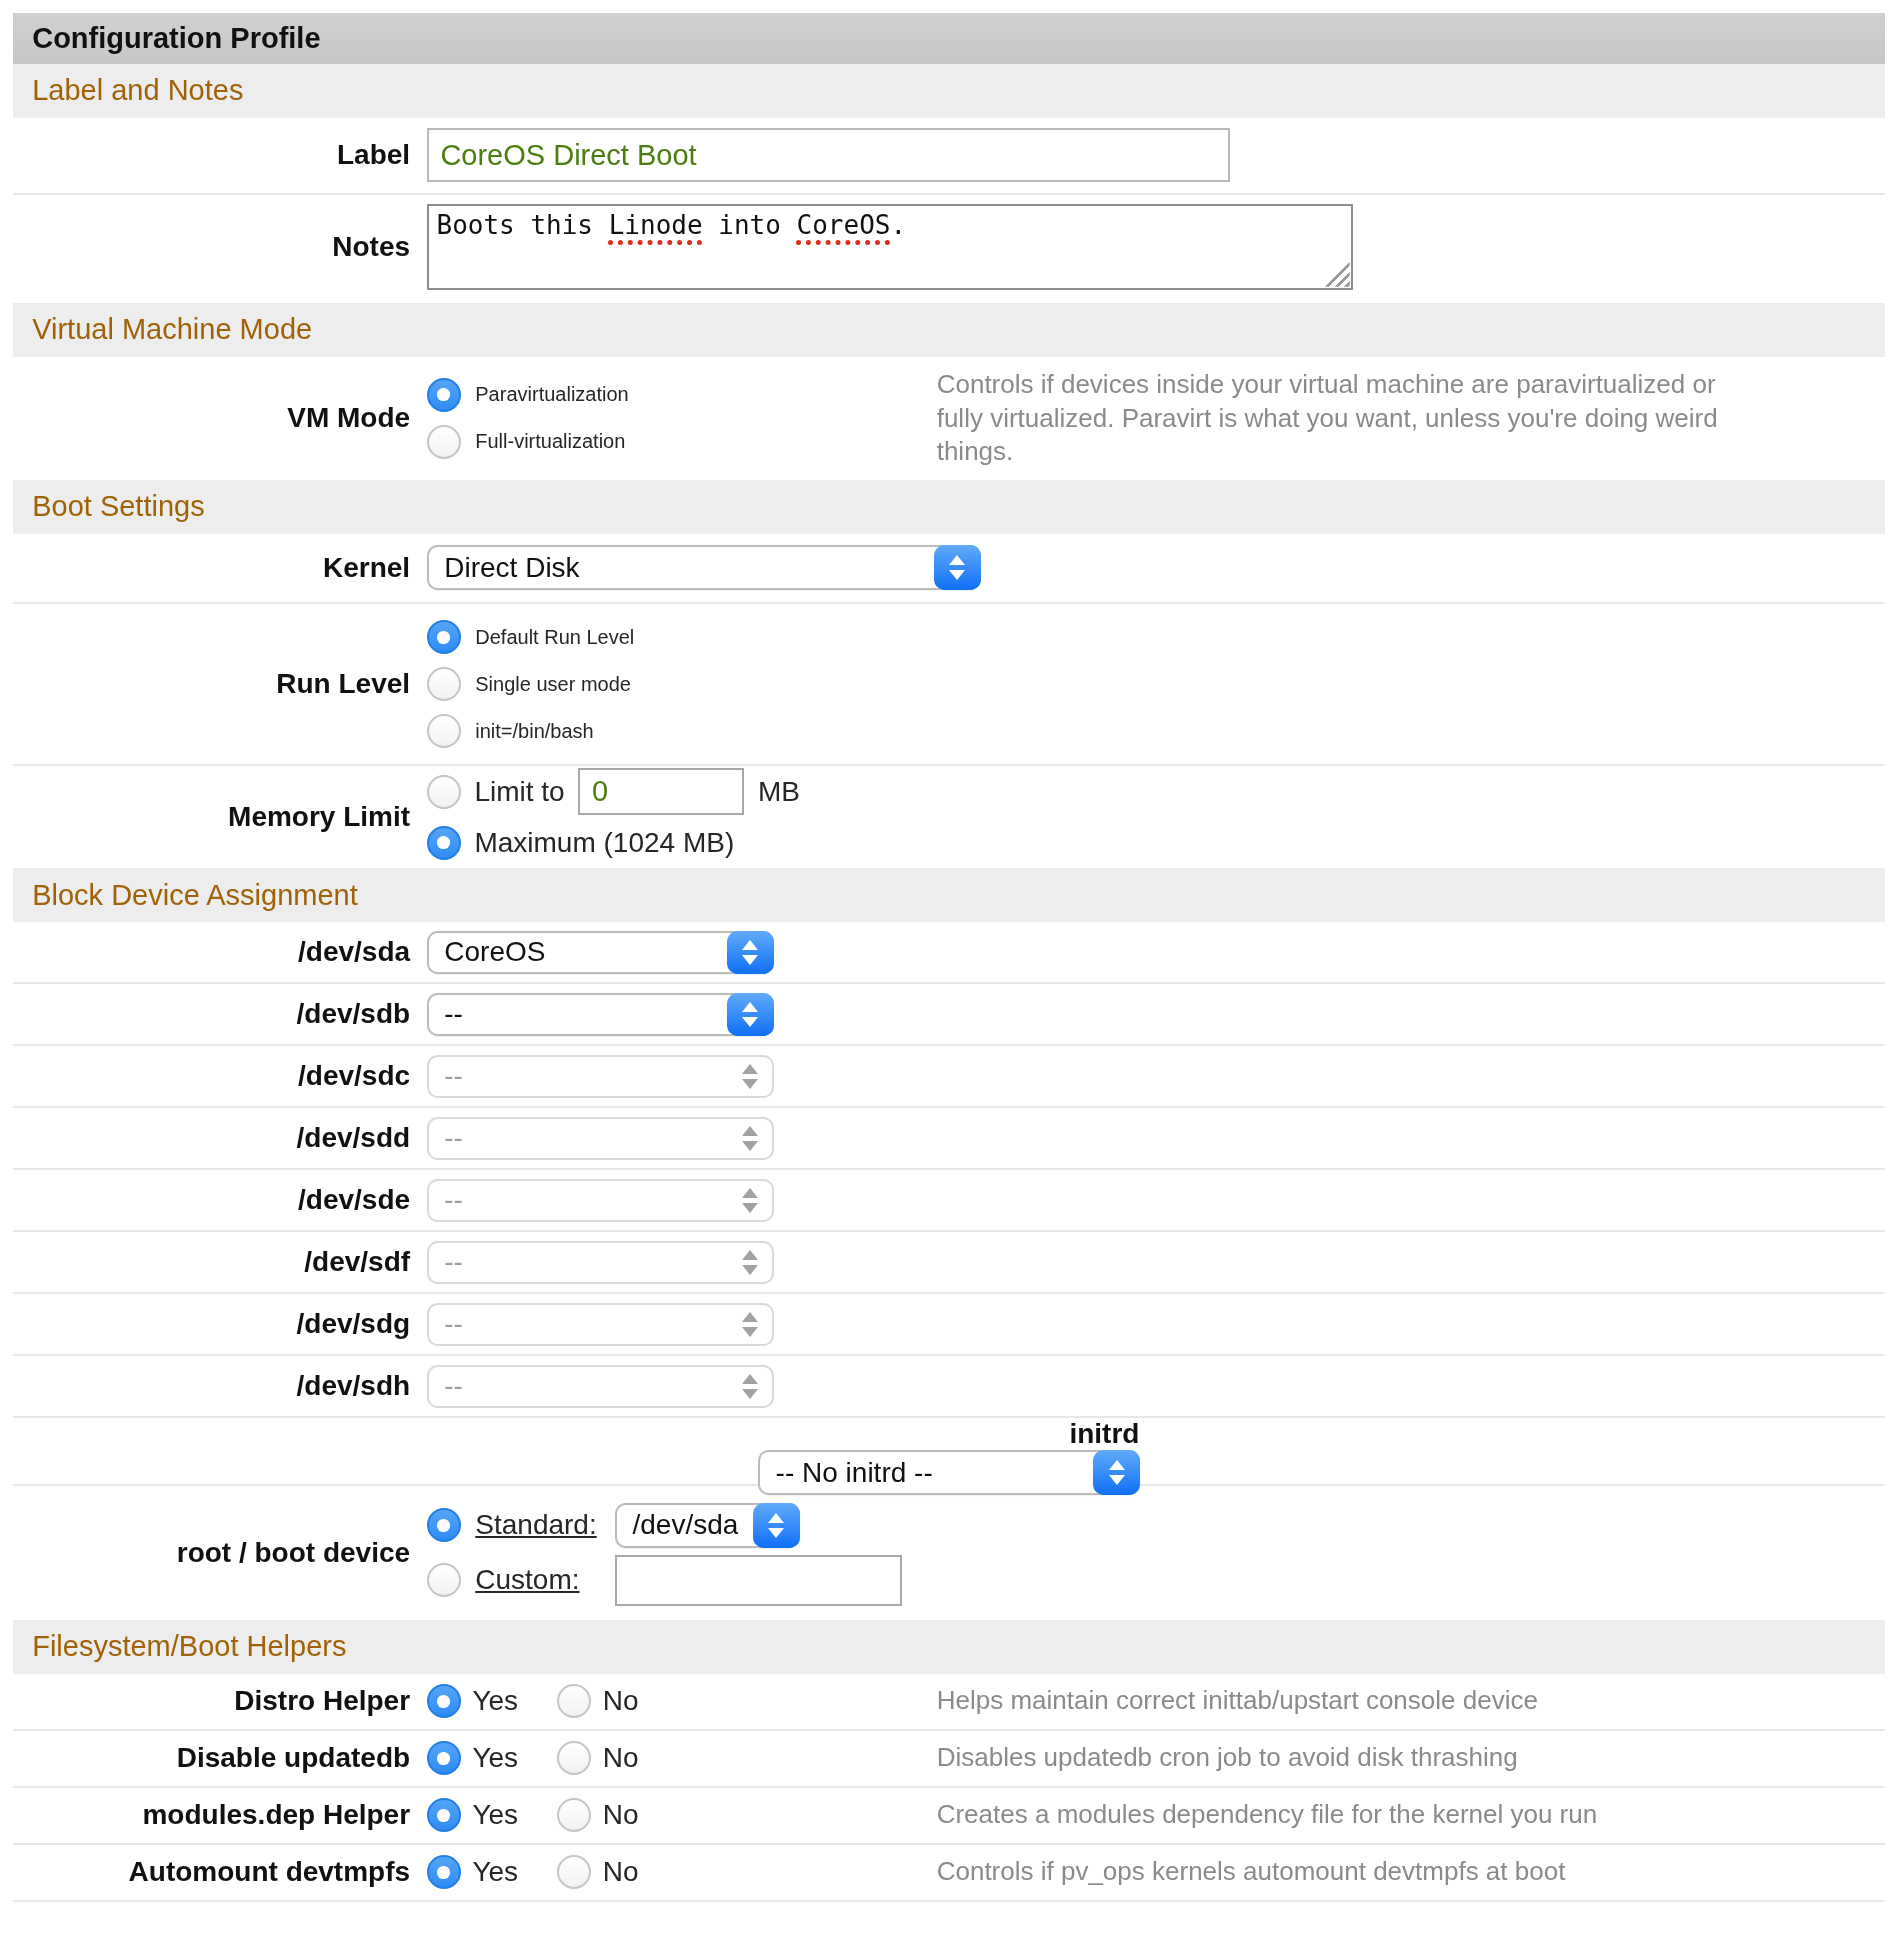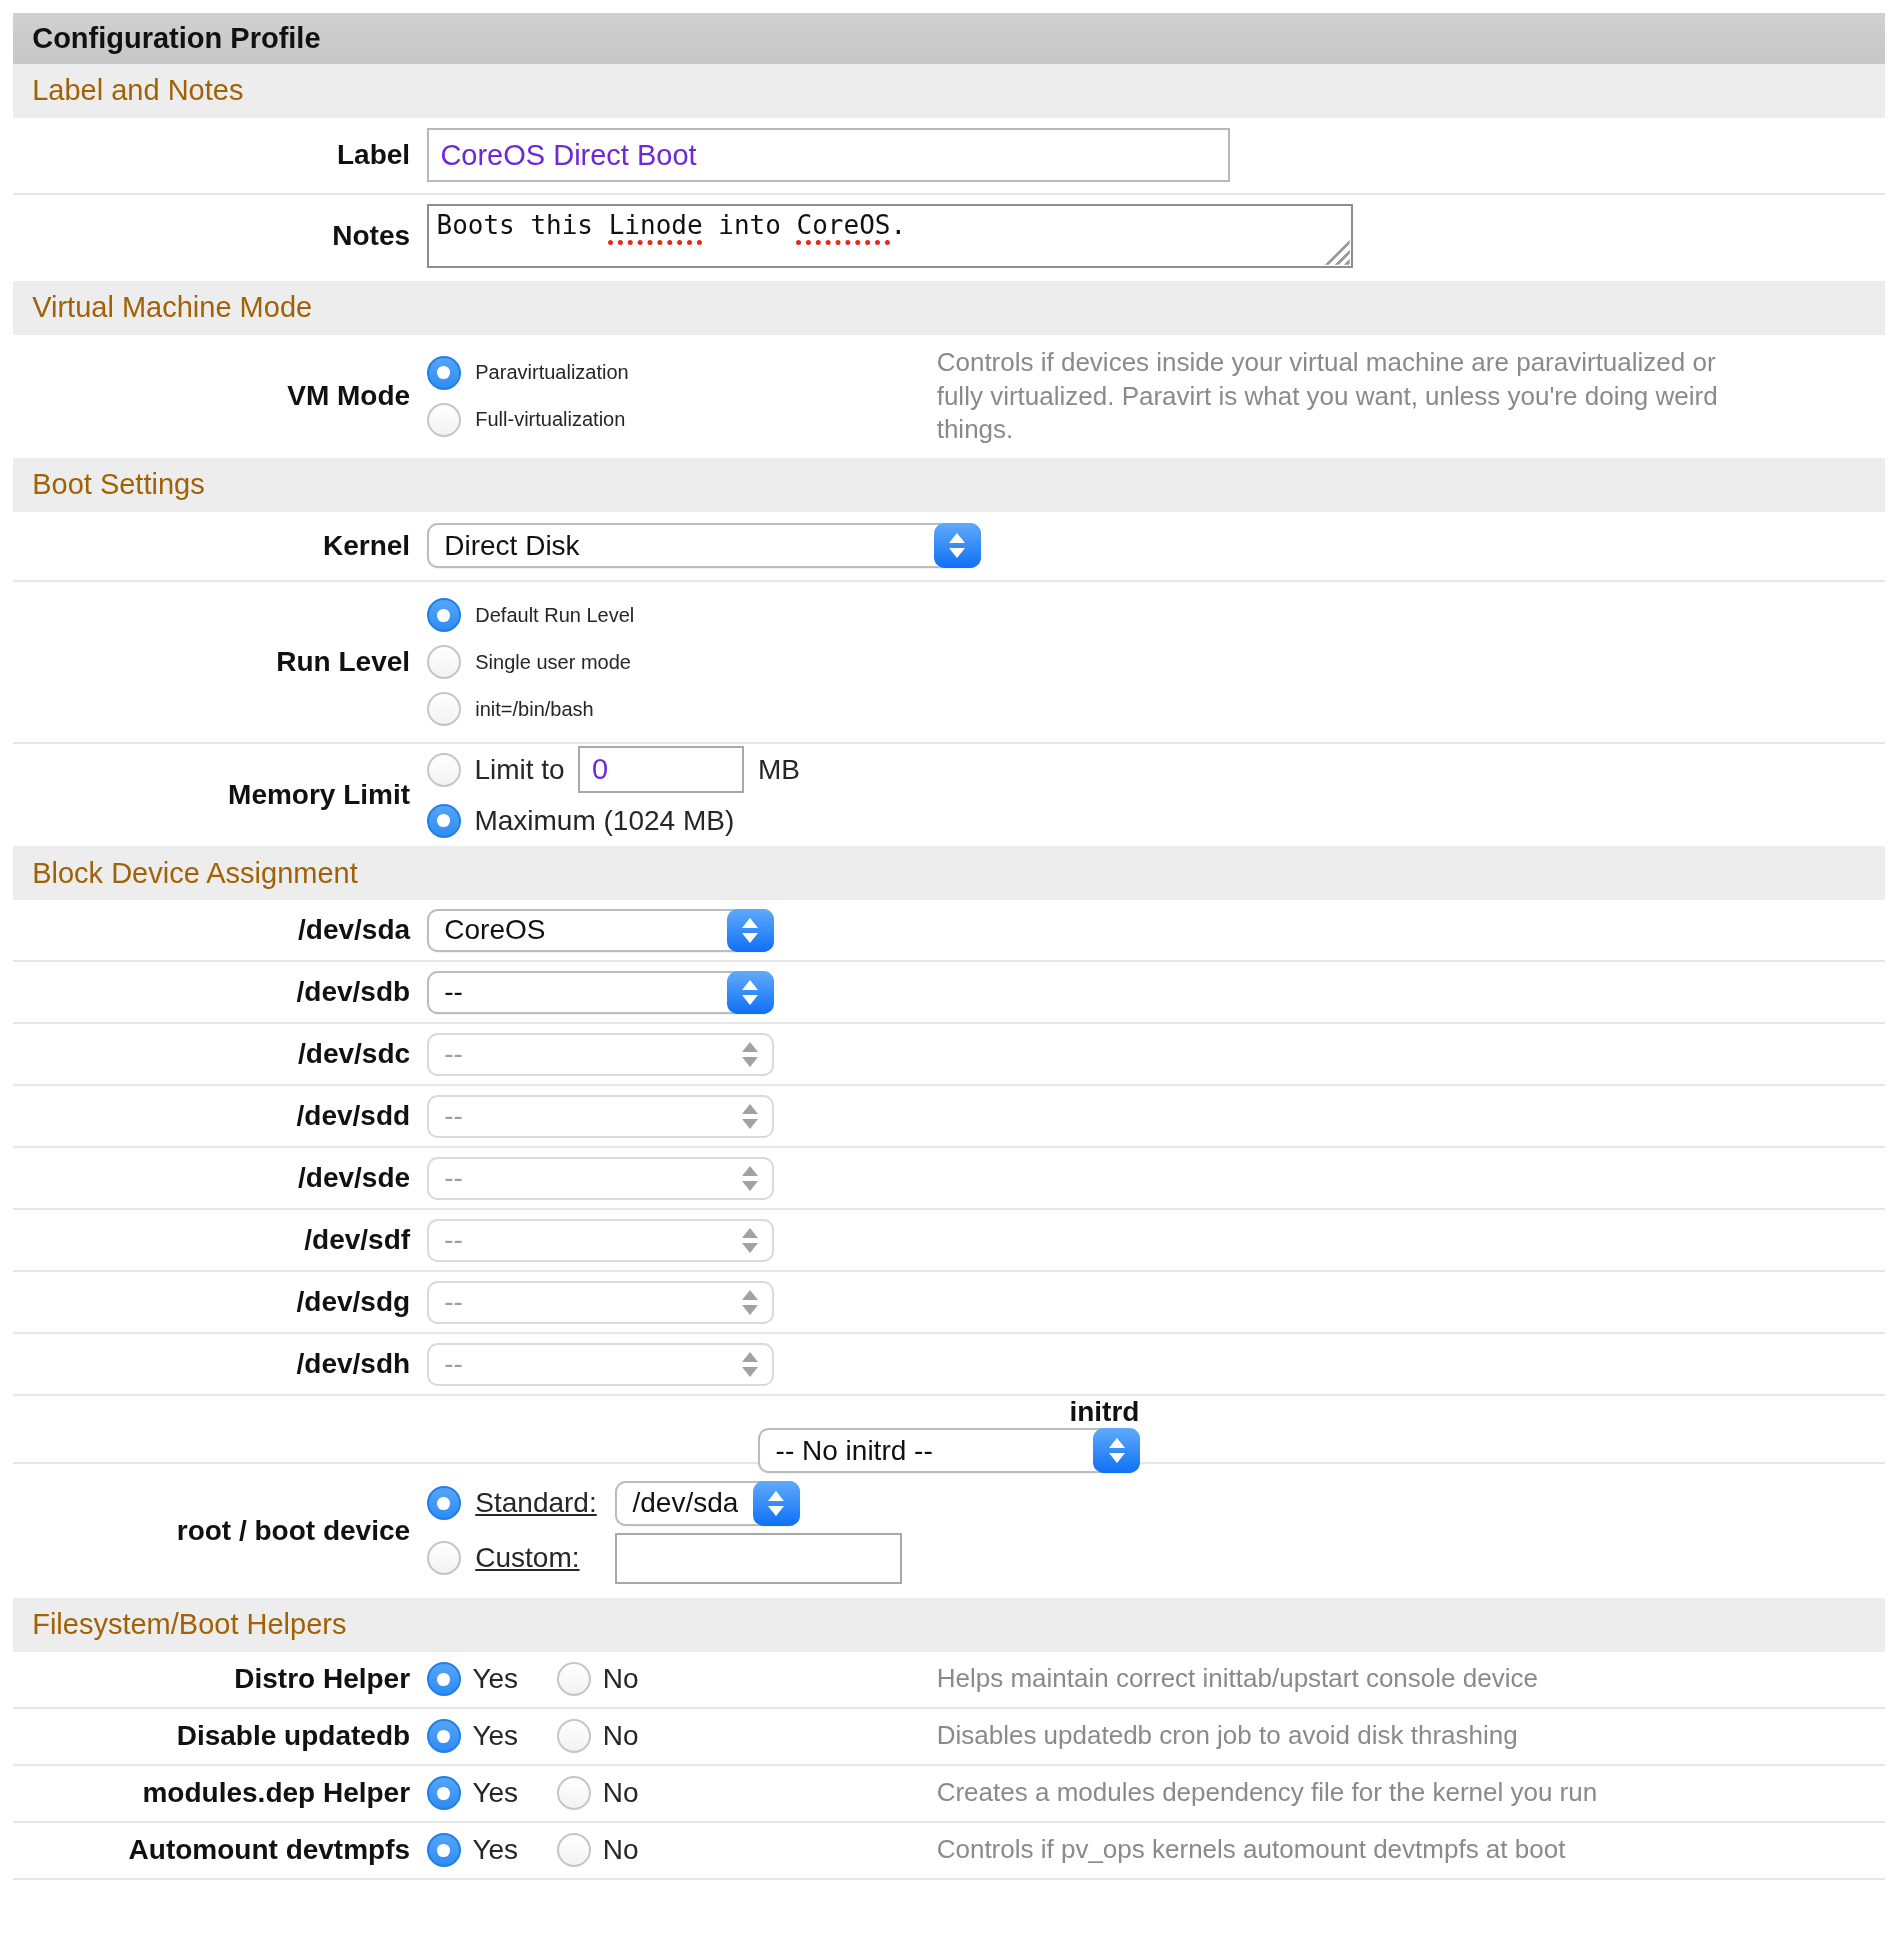--- a/index.html
+++ b/index.html
@@ -16,27 +16,27 @@
   .row{display:flex;align-items:center;background:#fff;}
   .rows .row + .row{border-top:2px solid #e7e7e7;}
   .row-label{width:414px;box-sizing:border-box;text-align:right;padding-right:16.6px;
              font-weight:bold;font-size:28px;color:#111;flex:0 0 auto;}
   .row-content{flex:0 0 auto;width:510px;}
   .row-content.wide{width:auto;}
   .row-help{font-size:26px;color:#8a8a8a;width:790px;line-height:1.28;}
 
   
   .tinput{box-sizing:border-box;border:2px solid #b9b9b9;background:#fff;font-size:29px;
-          font-family:"Liberation Sans",sans-serif;color:#6d28d9;padding:0 11.7px;height:54px;}
+          font-family:"Liberation Sans",sans-serif;color:#4d7c0f;padding:0 11.7px;height:54px;}
   .tinput.small{border-color:#a8a8a8;height:47px;width:166px;font-size:29px;}
   .tinput.custom{border-color:#a8a8a8;height:51px;width:287px;}
   .label-input{width:803px;}
 
   
-  .notes-box{box-sizing:border-box;width:926px;height:64px;border:2px solid #8e8e8e;background:#fff;
+  .notes-box{box-sizing:border-box;width:926px;height:86px;border:2px solid #8e8e8e;background:#fff;
              font-family:"DejaVu Sans Mono","Liberation Mono",monospace;font-size:26px;color:#111;
              padding:3.9px 7.8px;position:relative;overflow:hidden;}
   .miss{text-decoration-line:underline;text-decoration-style:dotted;text-decoration-color:#e02b1d;
         text-decoration-thickness:4.9px;text-underline-offset:5.9px;}
   .resize-grip{position:absolute;right:1px;bottom:1px;width:25px;height:25px;
      background:repeating-linear-gradient(135deg,transparent 0 3.9px,#9a9a9a 3.9px 6.8px);
      clip-path:polygon(100% 0,100% 100%,0 100%);}
 
   
   .radio{width:34px;height:34px;border-radius:50%;box-sizing:border-box;display:inline-block;

